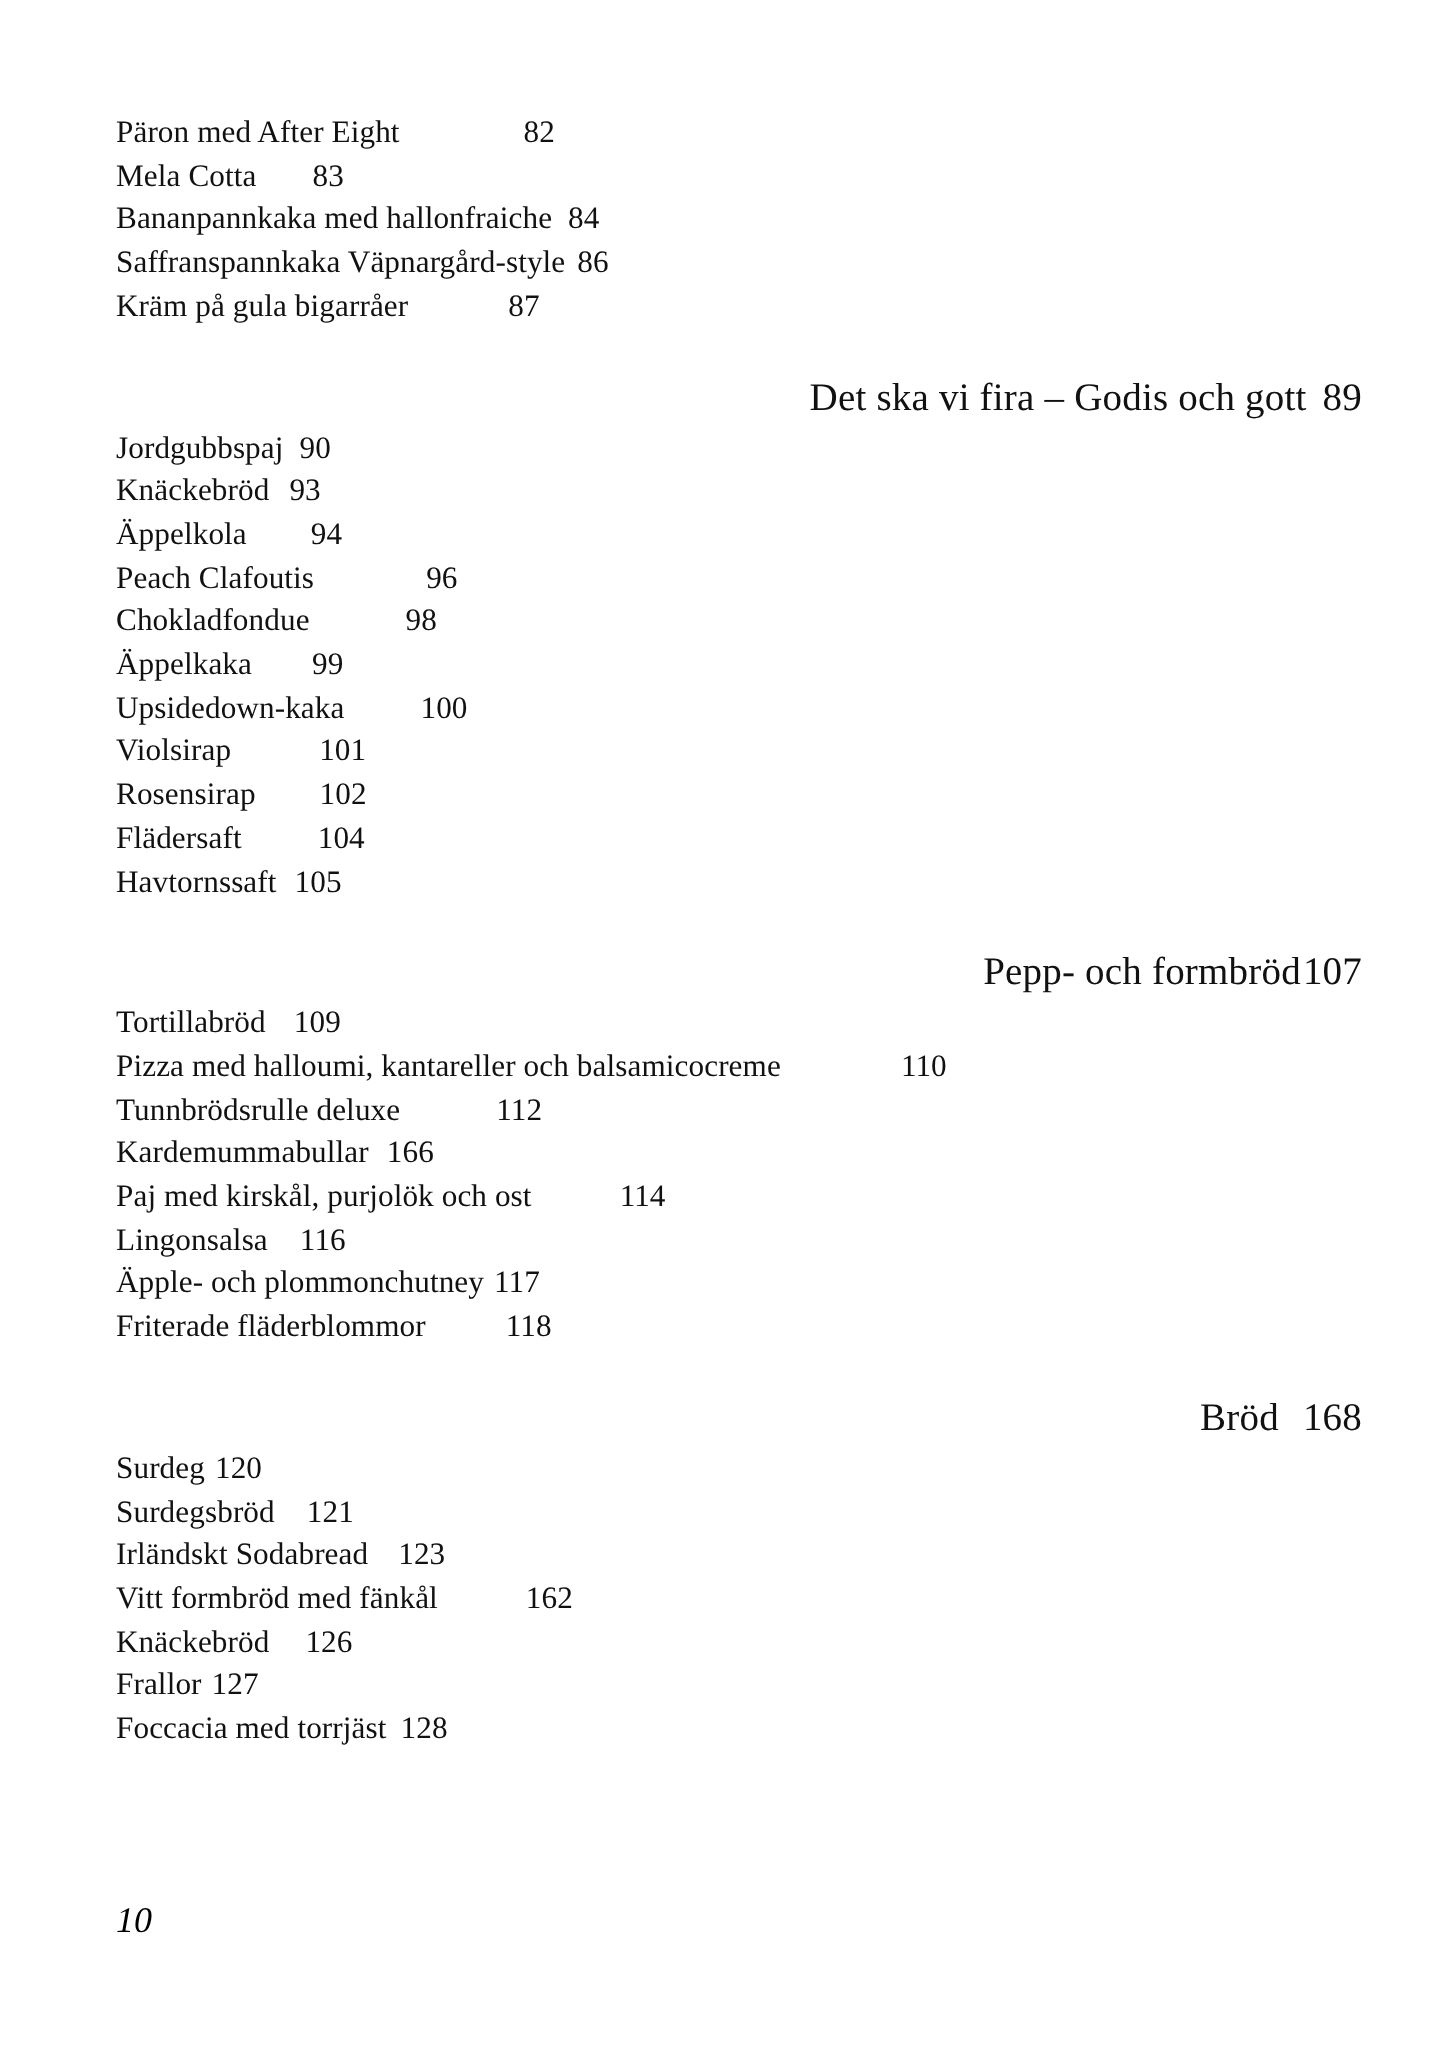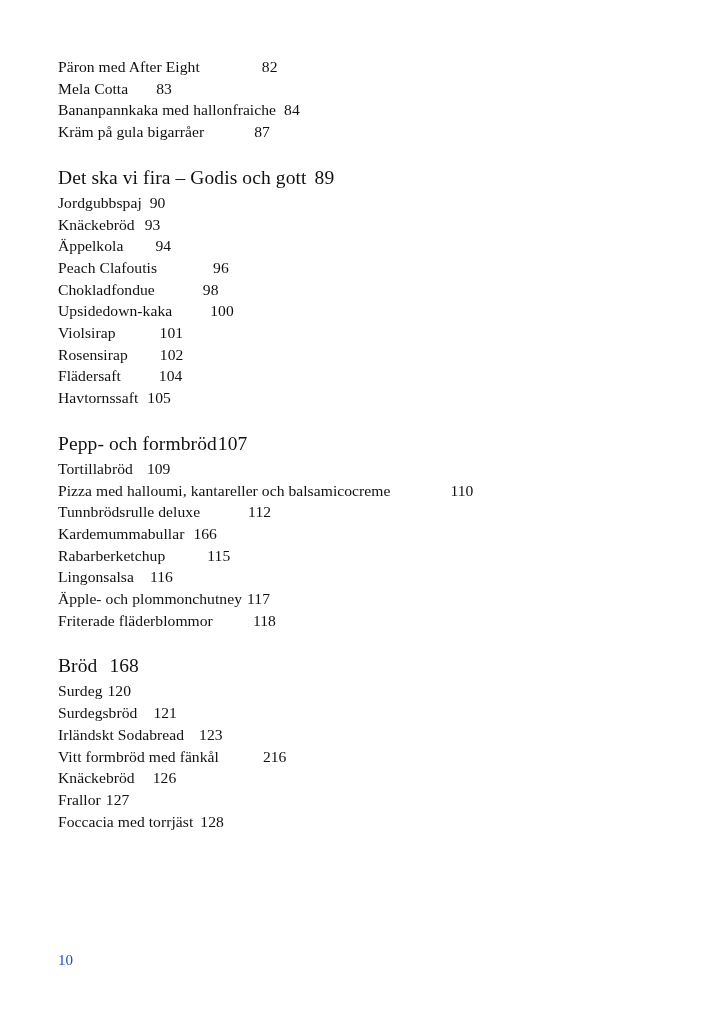--- a/index.html
+++ b/index.html
@@ -43,20 +43,21 @@
   }
 
   
   .toc-heading {
     font-size: 19.5px;
     line-height: 26px;
     font-weight: normal;
     margin: 0 0 1px 0;
     white-space: pre;
     letter-spacing: 0.1px;
+    text-align: right;
   }
   .toc-heading .page-num {
     font-size: 19.5px;
   }
 
   
   .toc-entry {
     font-size: 15.6px;
     line-height: 21.7px;
     white-space: pre;
@@ -72,65 +73,68 @@
   
   .gap {
     display: inline-block;
   }
 
   
   .folio {
     position: absolute;
     left: 58px;
     top: 952px;
-    font-size: 15px;
+    font-size: 18px;
     line-height: 16px;
-    color: #1d4ed8;
+    color: #000000;
+    font-style: italic;
   }
 </style>
 </head>
 <body>
 
 <div class="page">
   <div class="toc">
       <div class="section">
         <div class="toc-entry"><span class="label">Päron med After Eight</span><span class="gap" style="width: 62px;"></span><span class="page-num">82</span></div>
         <div class="toc-entry"><span class="label">Mela Cotta</span><span class="gap" style="width: 28px;"></span><span class="page-num">83</span></div>
         <div class="toc-entry"><span class="label">Bananpannkaka med hallonfraiche</span><span class="gap" style="width: 8px;"></span><span class="page-num">84</span></div>
+        <div class="toc-entry"><span class="label">Saffranspannkaka Väpnargård-style</span><span class="gap" style="width: 6px;"></span><span class="page-num">86</span></div>
         <div class="toc-entry"><span class="label">Kräm på gula bigarråer</span><span class="gap" style="width: 50px;"></span><span class="page-num">87</span></div>
       </div>
       <div class="section">
         <div class="toc-heading"><span class="label">Det ska vi fira – Godis och gott</span><span class="gap" style="width: 8px;"></span><span class="page-num">89</span></div>
         <div class="toc-entry"><span class="label">Jordgubbspaj</span><span class="gap" style="width: 8px;"></span><span class="page-num">90</span></div>
         <div class="toc-entry"><span class="label">Knäckebröd</span><span class="gap" style="width: 10px;"></span><span class="page-num">93</span></div>
         <div class="toc-entry"><span class="label">Äppelkola</span><span class="gap" style="width: 32px;"></span><span class="page-num">94</span></div>
         <div class="toc-entry"><span class="label">Peach Clafoutis</span><span class="gap" style="width: 56px;"></span><span class="page-num">96</span></div>
         <div class="toc-entry"><span class="label">Chokladfondue</span><span class="gap" style="width: 48px;"></span><span class="page-num">98</span></div>
+        <div class="toc-entry"><span class="label">Äppelkaka</span><span class="gap" style="width: 30px;"></span><span class="page-num">99</span></div>
         <div class="toc-entry"><span class="label">Upsidedown-kaka</span><span class="gap" style="width: 38px;"></span><span class="page-num">100</span></div>
         <div class="toc-entry"><span class="label">Violsirap</span><span class="gap" style="width: 44px;"></span><span class="page-num">101</span></div>
         <div class="toc-entry"><span class="label">Rosensirap</span><span class="gap" style="width: 32px;"></span><span class="page-num">102</span></div>
         <div class="toc-entry"><span class="label">Flädersaft</span><span class="gap" style="width: 38px;"></span><span class="page-num">104</span></div>
         <div class="toc-entry"><span class="label">Havtornssaft</span><span class="gap" style="width: 9px;"></span><span class="page-num">105</span></div>
       </div>
       <div class="section">
         <div class="toc-heading"><span class="label">Pepp- och formbröd</span><span class="gap" style="width: 1px;"></span><span class="page-num">107</span></div>
         <div class="toc-entry"><span class="label">Tortillabröd</span><span class="gap" style="width: 14px;"></span><span class="page-num">109</span></div>
         <div class="toc-entry"><span class="label">Pizza med halloumi, kantareller och balsamicocreme</span><span class="gap" style="width: 60px;"></span><span class="page-num">110</span></div>
         <div class="toc-entry"><span class="label">Tunnbrödsrulle deluxe</span><span class="gap" style="width: 48px;"></span><span class="page-num">112</span></div>
         <div class="toc-entry"><span class="label">Kardemummabullar</span><span class="gap" style="width: 9px;"></span><span class="page-num">166</span></div>
-        <div class="toc-entry"><span class="label">Rabarberketchup</span><span class="gap" style="width: 42px;"></span><span class="page-num">115</span></div>
+        <div class="toc-entry"><span class="label">Paj med kirskål, purjolök och ost</span><span class="gap" style="width: 44px;"></span><span class="page-num">114</span></div>
         <div class="toc-entry"><span class="label">Lingonsalsa</span><span class="gap" style="width: 16px;"></span><span class="page-num">116</span></div>
         <div class="toc-entry"><span class="label">Äpple- och plommonchutney</span><span class="gap" style="width: 5px;"></span><span class="page-num">117</span></div>
         <div class="toc-entry"><span class="label">Friterade fläderblommor</span><span class="gap" style="width: 40px;"></span><span class="page-num">118</span></div>
       </div>
       <div class="section">
         <div class="toc-heading"><span class="label">Bröd</span><span class="gap" style="width: 12px;"></span><span class="page-num">168</span></div>
         <div class="toc-entry"><span class="label">Surdeg</span><span class="gap" style="width: 5px;"></span><span class="page-num">120</span></div>
         <div class="toc-entry"><span class="label">Surdegsbröd</span><span class="gap" style="width: 16px;"></span><span class="page-num">121</span></div>
         <div class="toc-entry"><span class="label">Irländskt Sodabread</span><span class="gap" style="width: 15px;"></span><span class="page-num">123</span></div>
-        <div class="toc-entry"><span class="label">Vitt formbröd med fänkål</span><span class="gap" style="width: 44px;"></span><span class="page-num">216</span></div>
+        <div class="toc-entry"><span class="label">Vitt formbröd med fänkål</span><span class="gap" style="width: 44px;"></span><span class="page-num">162</span></div>
         <div class="toc-entry"><span class="label">Knäckebröd</span><span class="gap" style="width: 18px;"></span><span class="page-num">126</span></div>
         <div class="toc-entry"><span class="label">Frallor</span><span class="gap" style="width: 5px;"></span><span class="page-num">127</span></div>
         <div class="toc-entry"><span class="label">Foccacia med torrjäst</span><span class="gap" style="width: 7px;"></span><span class="page-num">128</span></div>
       </div>
     </div>
   <div class="folio">10</div>
 </div>
 
 </body></html>

